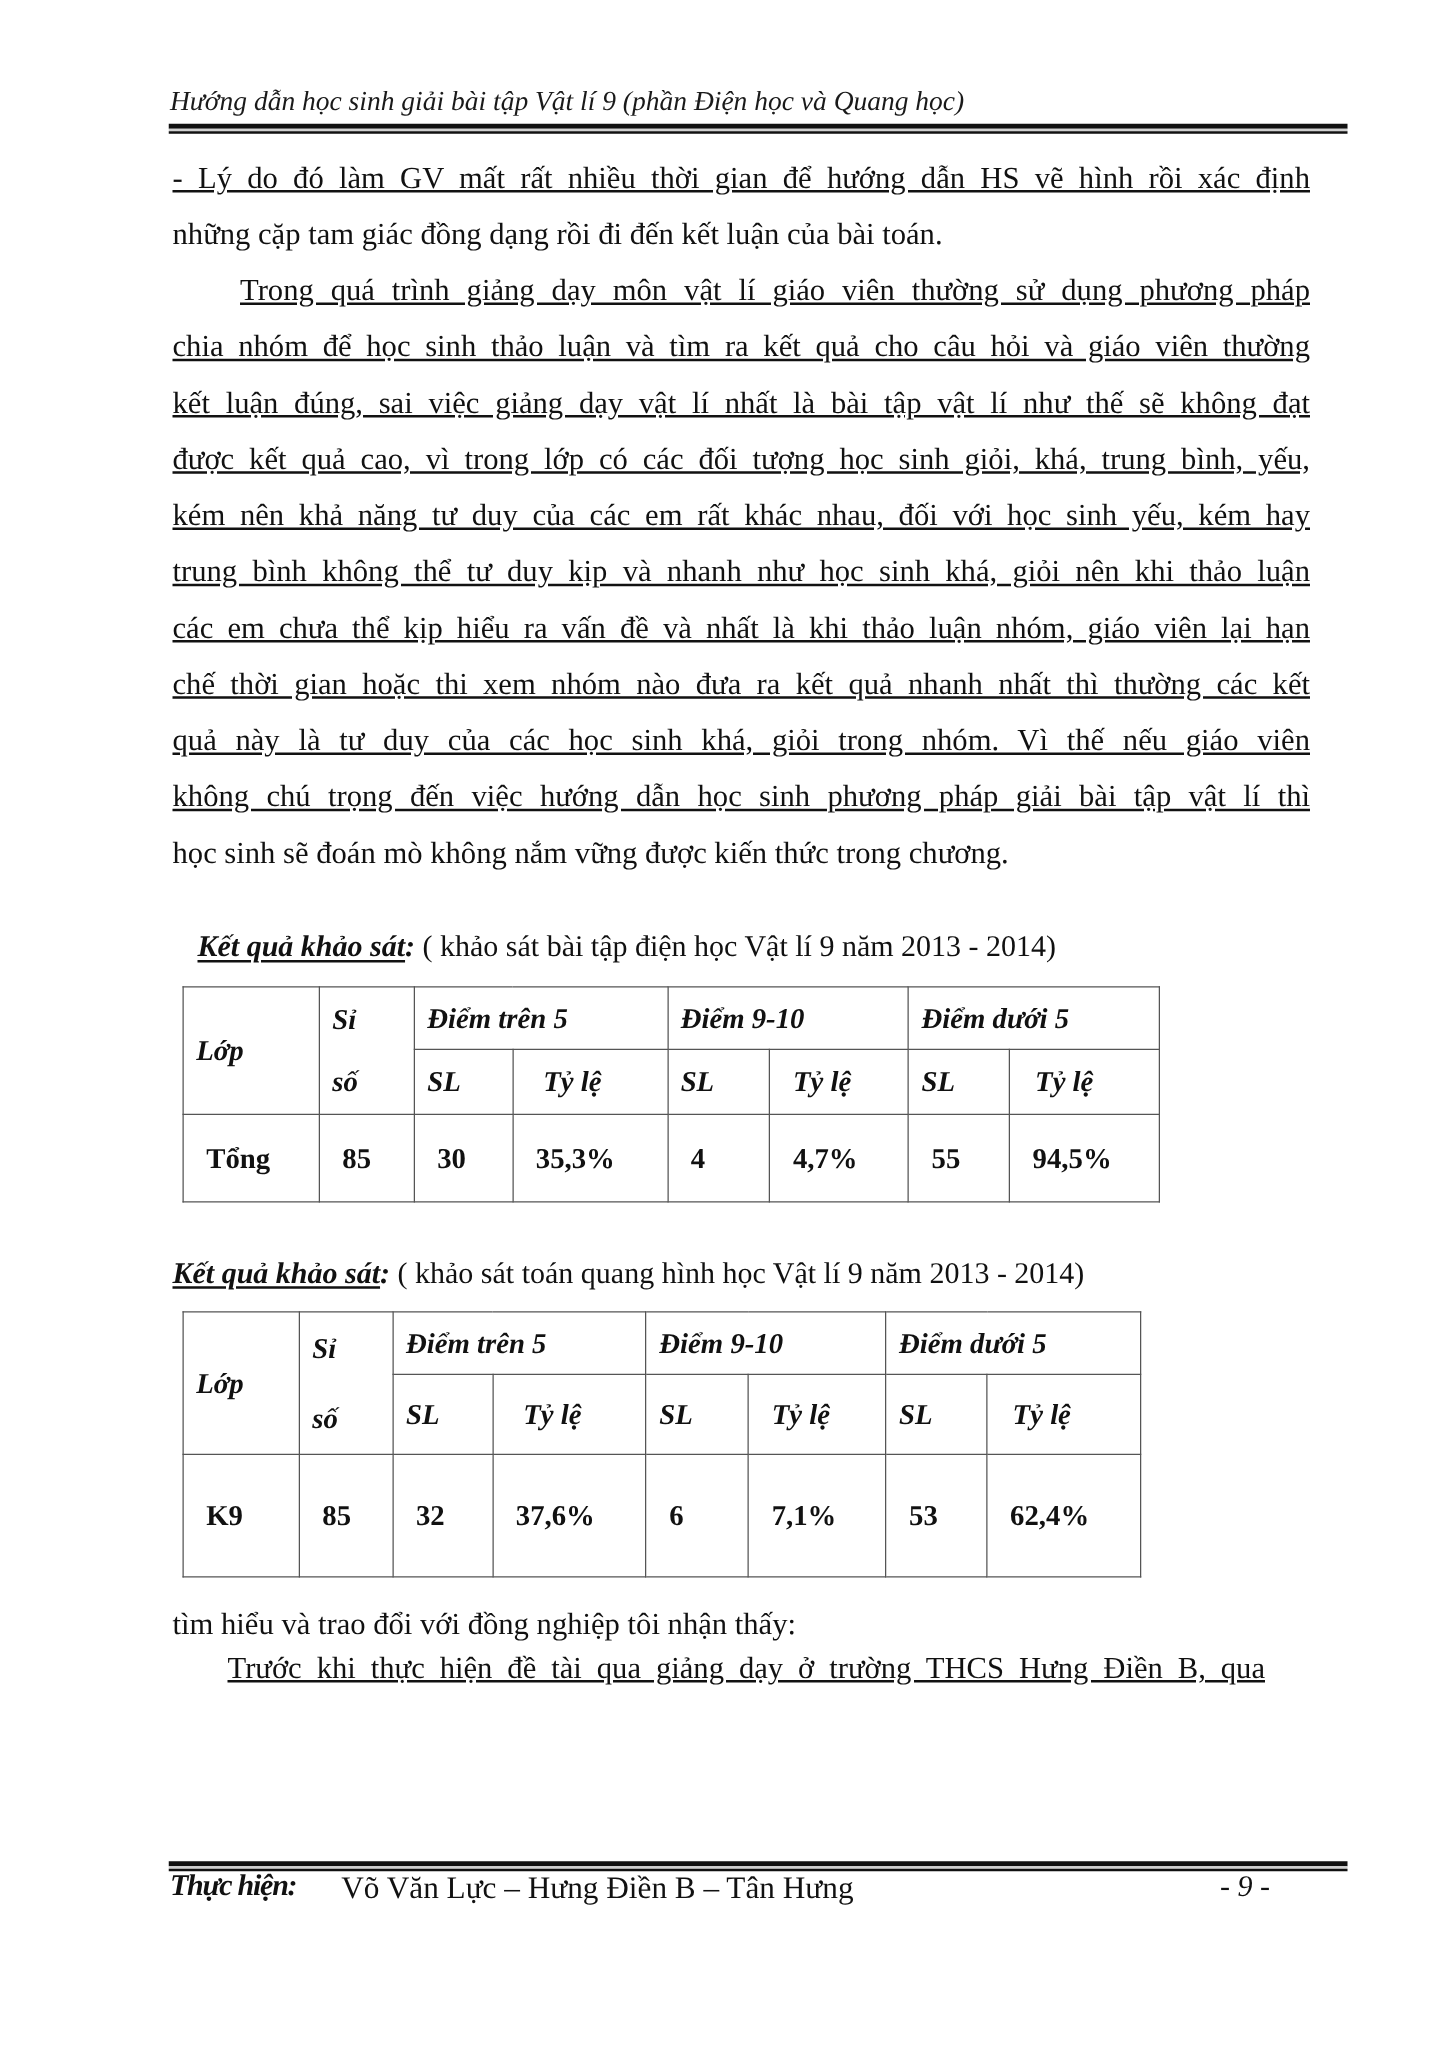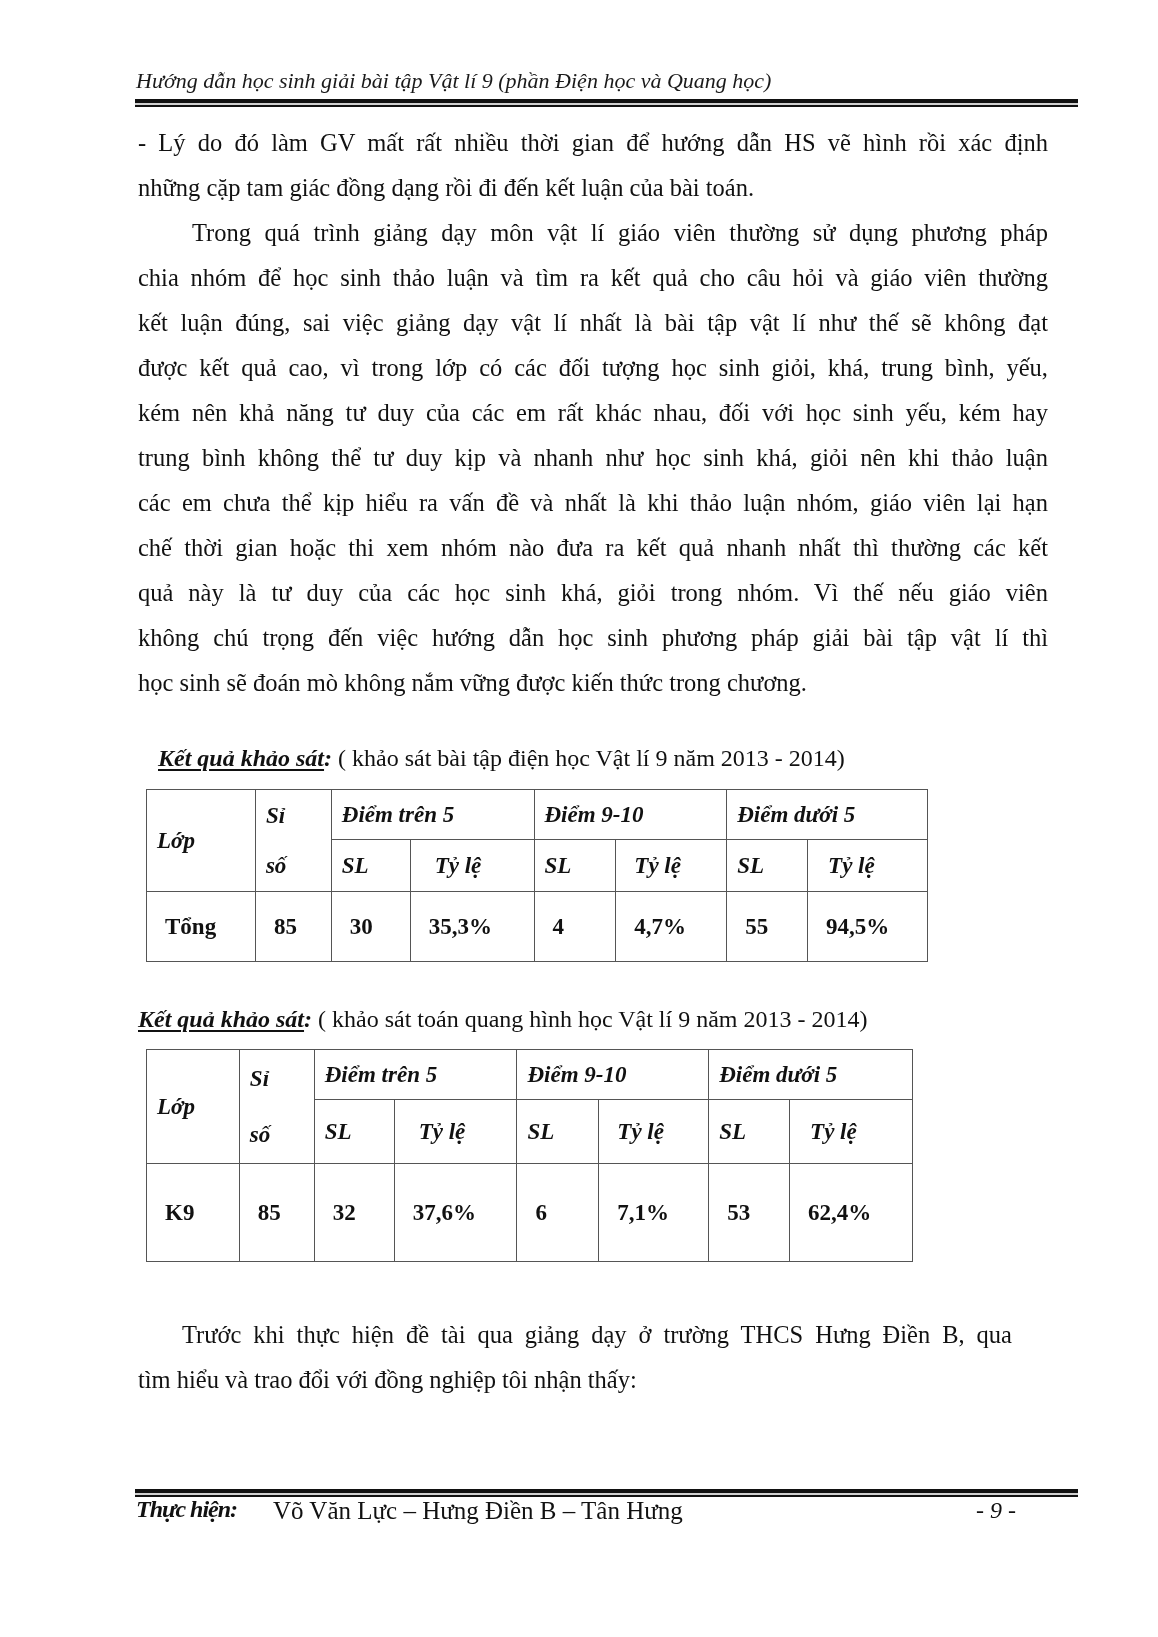--- a/index.html
+++ b/index.html
@@ -5,21 +5,21 @@
     html, body { margin: 0; padding: 0; background: #ffffff; }
     body { width: 1158px; height: 1637px; position: relative; overflow: hidden; color: #111; font-family: "Liberation Serif", "DejaVu Serif", serif; }
 
     .header-title { position: absolute; left: 136px; top: 68px; font-size: 22px; font-style: italic; color: #1a1a1a; white-space: nowrap; }
     .rule { position: absolute; left: 135px; width: 943px; }
     .rule .thick { height: 4px; background: #111; }
     .rule .gap { height: 2px; background: #d0d0d0; }
     .rule .thin { height: 2px; background: #111; }
 
     .body-line { position: absolute; left: 138px; width: 910px; font-size: 24.5px; line-height: 30px; white-space: nowrap; }
-    .just { text-align: justify; text-align-last: justify; }
+    .just { text-align: justify; text-align-last: justify; text-decoration: underline; }
 
     .caption { position: absolute; font-size: 24px; white-space: nowrap; }
     .caption .cap-label { font-weight: bold; font-style: italic; text-decoration: underline; text-decoration-thickness: 2px; text-underline-offset: 3px; }
     .caption .cap-colon { font-weight: bold; font-style: italic; }
 
     table.survey { position: absolute; border-collapse: collapse; font-size: 23px; }
     table.survey td { border: 1.5px solid #555; padding: 0 0 0 10px; vertical-align: middle; text-align: left; }
     table.survey .hd { font-weight: bold; font-style: italic; }
     table.survey .val { font-weight: bold; padding-left: 18px; }
 
@@ -140,21 +140,21 @@
     <td class="val">37,6%</td>
     <td class="val" style="padding-left:18px;">6</td>
     <td class="val">7,1%</td>
     <td class="val">53</td>
     <td class="val">62,4%</td>
   </tr>
 </tbody>
   </table>
 
 <div class="body-line just" style="top:1320px; left:182px; width:830px;">Trước khi thực hiện đề tài qua giảng dạy ở trường THCS Hưng Điền B, qua</div>
-<div class="body-line" style="top:1365px;">tìm hiểu và trao đổi với đồng nghiệp tôi nhận thấy:</div>
+<div class="body-line" style="top:1285px;">tìm hiểu và trao đổi với đồng nghiệp tôi nhận thấy:</div>
 
 <div class="rule" style="top:1489px;">
   <div class="thick"></div>
     <div class="gap"></div>
     <div class="thin"></div>
 </div>
 <div class="footer-label">Thực hiện:</div>
 <div class="footer-author">Võ Văn Lực – Hưng Điền B – Tân Hưng</div>
 <div class="footer-page">- 9 -</div>
 

